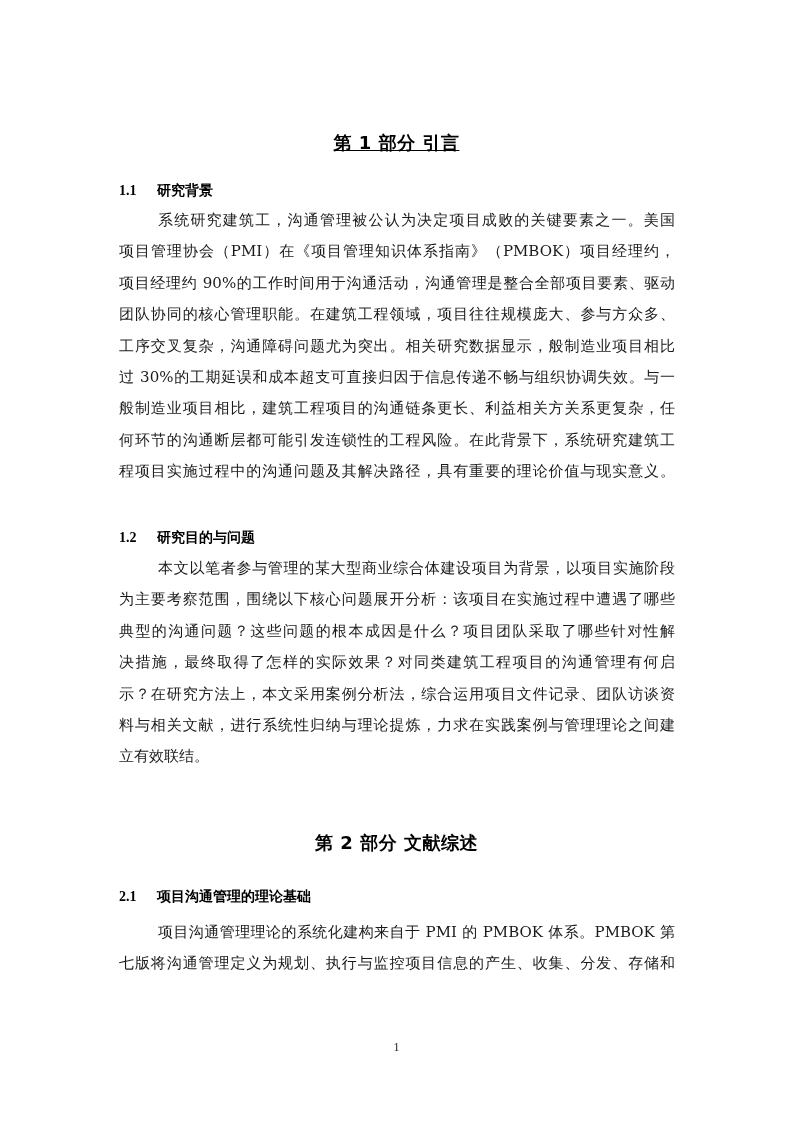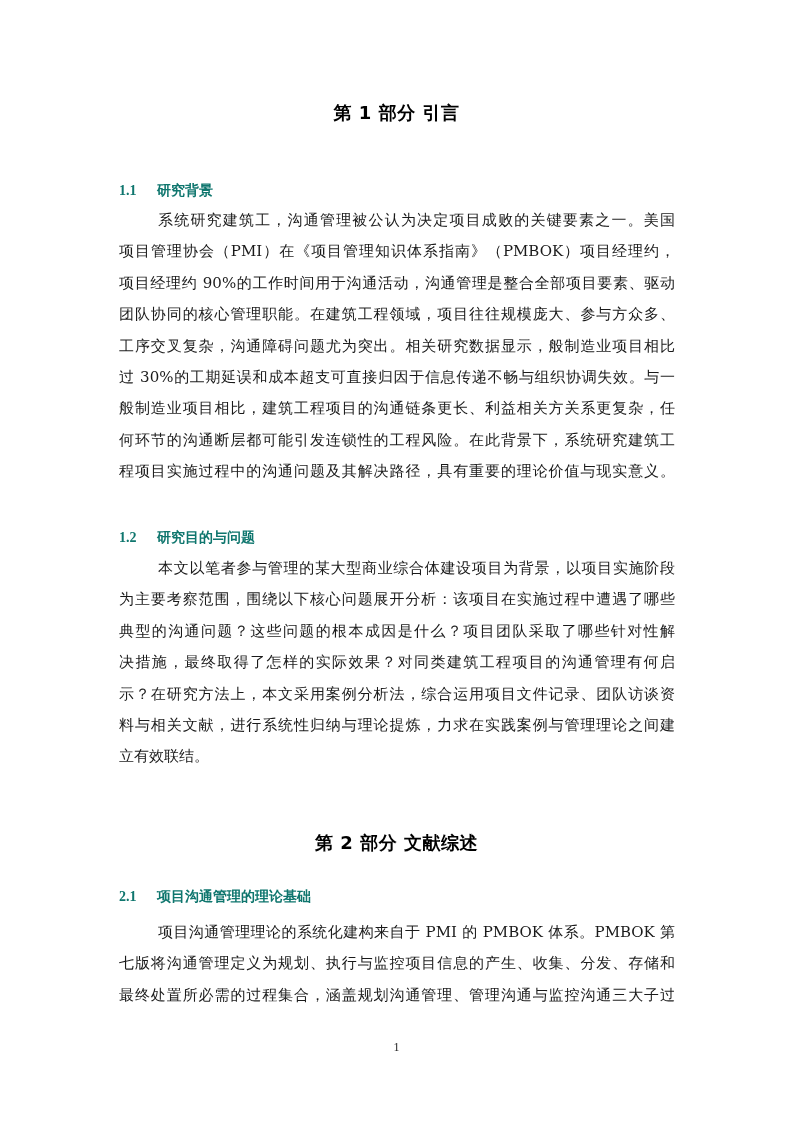--- a/index.html
+++ b/index.html
@@ -11,21 +11,21 @@
     }
     .chapter-title {
       position: absolute; left: 0; width: 793px; text-align: center;
       font-family: "DejaVu Sans", "Liberation Sans", sans-serif;
       font-weight: bold; font-size: 18px; line-height: 24px; color: #000;
       letter-spacing: 0.5px;
     }
     .section-heading {
       position: absolute; left: 119px;
       font-family: "DejaVu Sans", "Liberation Sans", sans-serif;
-      font-weight: bold; font-size: 14px; line-height: 20px; color: #0f766e;
+      font-weight: bold; font-size: 14px; line-height: 20px; color: #000000;
     }
     .section-heading .num { display: inline-block; font-family: "Liberation Serif", serif; }
     .section-heading.wide .num { width: 38px; }
     .line-wrap { position: absolute; left: 119px; width: 556px; }
     .line-wrap .ln {
       display: block; height: 31.4px; line-height: 31.4px;
       font-family: "DejaVu Serif", "Liberation Serif", serif;
       font-size: 15px; color: #1a1a1a; white-space: nowrap;
       text-align: justify; text-align-last: justify;
     }
@@ -34,21 +34,21 @@
     .page-number {
       position: absolute; left: 0; width: 793px; top: 1040px; text-align: center;
       font-family: "Liberation Serif", serif; font-size: 12px; color: #222;
     }
   </style>
 </head>
 <body>
 
 <div class="page">
 
-  <div class="chapter-title" style="top:101px;">第 1 部分  引言</div>
+  <div class="chapter-title" style="top:131px;text-decoration:underline;">第 1 部分  引言</div>
 
   <div class="section-heading wide" style="top:180px;">
     <span class="num">1.1</span><span>研究背景</span>
   </div>
 
   <div class="line-wrap" style="top:205px;">
     <span class="ln indent">系统研究建筑工，沟通管理被公认为决定项目成败的关键要素之一。美国</span>
     <span class="ln">项目管理协会（PMI）在《项目管理知识体系指南》（PMBOK）项目经理约，</span>
     <span class="ln">项目经理约 90%的工作时间用于沟通活动，沟通管理是整合全部项目要素、驱动</span>
     <span class="ln">团队协同的核心管理职能。在建筑工程领域，项目往往规模庞大、参与方众多、</span>
@@ -75,18 +75,17 @@
 
   <div class="chapter-title" style="top:820px;margin-top:11px;">第 2 部分  文献综述</div>
 
   <div class="section-heading wide" style="top:886px;">
     <span class="num">2.1</span><span>项目沟通管理的理论基础</span>
   </div>
 
   <div class="line-wrap" style="top:917px;">
     <span class="ln indent">项目沟通管理理论的系统化建构来自于 PMI 的 PMBOK 体系。PMBOK 第</span>
     <span class="ln">七版将沟通管理定义为规划、执行与监控项目信息的产生、收集、分发、存储和</span>
-    <span class="ln">最终处置所必需的过程集合，涵盖规划沟通管理、管理沟通与监控沟通三大子过</span>
   </div>
 
   <div class="page-number">1</div>
 
 </div>
 
 </body></html>

